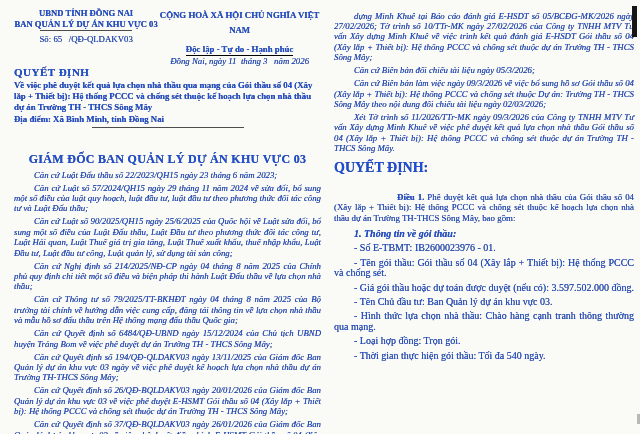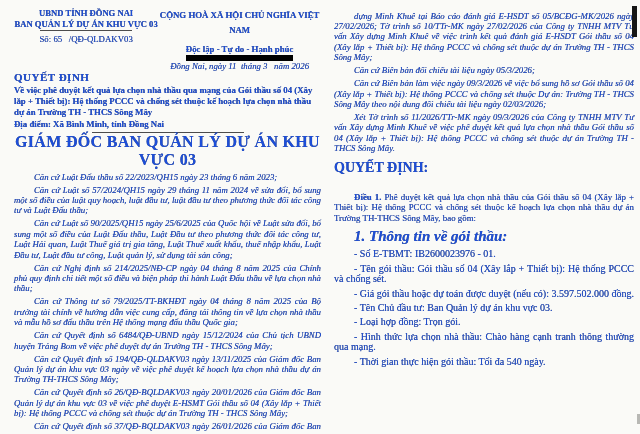--- a/index.html
+++ b/index.html
@@ -20,45 +20,45 @@
 
   
   .hdr { display:flex; }
   .hdr-l { width:47%; text-align:center; }
   .hdr-r { width:53%; text-align:center; }
   .org   { font-weight:bold; font-size:8.6px; line-height:10.5px; }
   .rule-s{ width:92px; height:1px; background:#4c4c4c; margin:1px auto 2px; }
   .docno { font-size:8.8px; margin-top:3px; white-space:pre-wrap; }
   .nat   { font-weight:bold; font-size:8.8px; line-height:15px; }
   .motto { font-weight:bold; font-size:8.8px; display:inline-block;
-           border-bottom:6px solid #000000; padding-bottom:1px; margin-top:1px; }
+           border-bottom:1px solid #000000; padding-bottom:1px; margin-top:1px; }
   .pdate { font-style:italic; font-size:8.8px; white-space:pre-wrap; }
 
   
   .title   { text-align:left; }
   .doctype { font-weight:bold; font-size:11px; letter-spacing:.5px; }
   .subject { font-weight:bold; font-size:8.8px; line-height:11px; margin-top:2px; }
   .loc     { font-weight:bold; font-size:8.8px; margin-top:1px; }
   .rule-m  { width:152px; height:1px; background:#4c4c4c; margin:3px auto 0; }
 
-  .issuer  { text-align:center; font-weight:bold; font-size:16px;
-             letter-spacing:.3px; margin-top:0; }
+  .issuer  { text-align:center; font-weight:bold; font-size:12px;
+             letter-spacing:.3px; margin-top:24px; }
 
   
   p.b   { font-size:8.8px; line-height:10.4px; text-align:justify;
           text-indent:20px; margin:2.6px 0; }
   .it   { font-style:italic; }
   .noind{ text-indent:0; }
   .first{ margin-top:8px; }
 
   .resheading { text-align:left; font-weight:bold; font-size:14px; margin:6px 0 16px; }
   p.article   { font-size:8.9px; line-height:10.6px; text-align:justify;
                 text-indent:20px; margin:2px 0; }
-  .art-label  { font-weight:bold; }
-  .sech  { font-weight:bold; font-style:italic; font-size:15px;
+  .art-label  { font-weight:bold;margin-left:43px; }
+  .sech  { font-weight:bold; font-style:italic; font-size:10px;
            margin:5px 0 0; text-indent:20px; }
   p.item { font-size:10px; line-height:10.6px; text-indent:20px;
            margin:3.8px 0; text-align:justify; }
 
   
   .scan-bar  { position:absolute; right:3px; top:6px; width:5px; height:31px; background:#161616; }
   .scan-tick { position:absolute; right:0; bottom:10px; width:3px; height:10px; background:#b8b8b4; }
 </style>
 </head>
 <body>
@@ -114,21 +114,21 @@
     <p class="article">
       <span class="art-label">Điều 1.</span><span> Phê duyệt kết quả lựa chọn nhà thầu của Gói thầu số 04 (Xây lắp + Thiết bị): Hệ thống PCCC và chống sét thuộc kế hoạch lựa chọn nhà thầu dự án Trường TH-THCS Sông Mây, bao gồm:</span>
     </p>
 
     <div class="sech">1. Thông tin về gói thầu:</div>
 
     <p class="item">- Số E-TBMT: IB2600023976 - 01.</p>
     <p class="item">- Tên gói thầu: Gói thầu số 04 (Xây lắp + Thiết bị): Hệ thống PCCC và chống sét.</p>
     <p class="item">- Giá gói thầu hoặc dự toán được duyệt (nếu có): 3.597.502.000 đồng.</p>
     <p class="item">- Tên Chủ đầu tư: Ban Quản lý dự án khu vực 03.</p>
+    <p class="item">- Hình thức lựa chọn nhà thầu: Chào hàng cạnh tranh thông thường qua mạng.</p>
     <p class="item">- Loại hợp đồng: Trọn gói.</p>
-    <p class="item">- Hình thức lựa chọn nhà thầu: Chào hàng cạnh tranh thông thường qua mạng.</p>
     <p class="item">- Thời gian thực hiện gói thầu: Tối đa 540 ngày.</p>
   </div>
 
   <div class="scan-bar"></div>
   <div class="scan-tick"></div>
 
 </div>
 
 </body></html>

